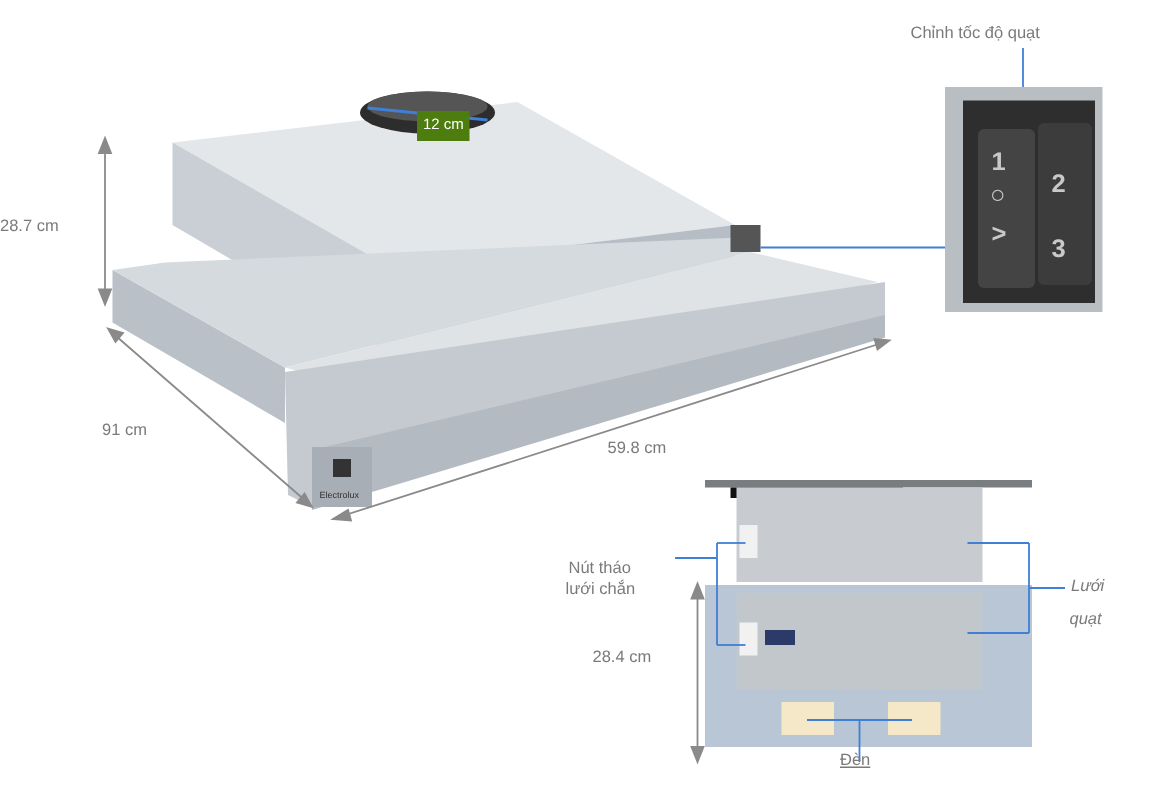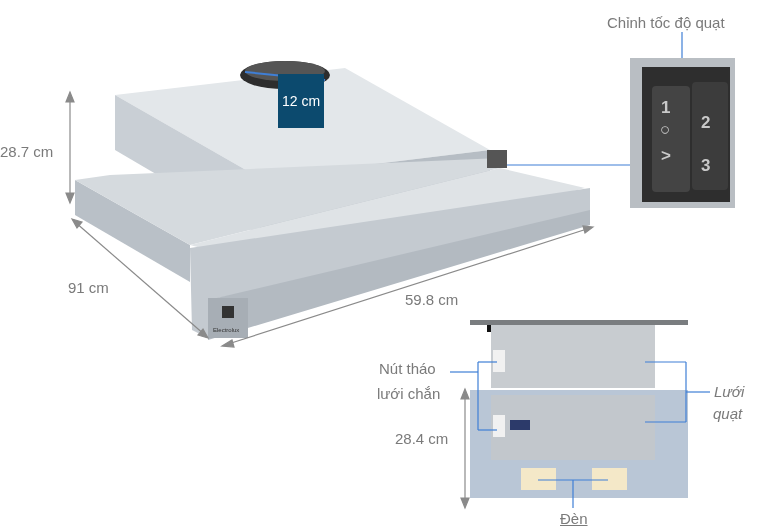--- a/index.html
+++ b/index.html
@@ -1,21 +1,21 @@
 <!DOCTYPE html>
 <html><head>
 <meta charset="utf-8">
 <style>
   html, body { margin: 0; padding: 0; background: #ffffff; }
   body { width: 770px; height: 531px; position: relative; overflow: hidden;
          font-family: "Liberation Sans", sans-serif; }
-  .lbl { position: absolute; color: #7a7a7a; font-size: 15px; line-height: 19px; white-space: nowrap; }
+  .lbl { position: absolute; color: #7a7a7a; font-size: 11px; line-height: 19px; white-space: nowrap; }
   .lbl.center { text-align: right; font-style: italic; }
   svg.canvas { position: absolute; left: 0; top: 0; }
-  .badge { position: absolute; background: #0c4a6e; color: #fff; font-size: 14px; padding: 17px 4px; line-height: 20px; }
+  .badge { position: absolute; background: #4d7c0f; color: #fff; font-size: 10px; padding: 0 4px; line-height: 20px; }
   .switch-label { position: absolute; color: #c9c9c9; font-weight: bold; font-size: 17px; }
 </style>
 </head>
 <body>
 
 <svg class="canvas" width="770" height="531" viewBox="0 0 770 531">
 
   <g>
 
     <polygon points="115,95 345,68 490,150 260,178" fill="#e3e7ea"></polygon>
@@ -111,17 +111,17 @@
 <div class="switch-label" style="left:701px;top:113px;">2</div>
 <div class="switch-label" style="left:701px;top:156px;">3</div>
 
 <div class="lbl" style="left:0px;top:142px;">28.7 cm</div>
 <div class="lbl" style="left:68px;top:278px;">91 cm</div>
 <div class="lbl" style="left:405px;top:290px;">59.8 cm</div>
 <div class="badge" style="left:278px;top:74px;">12 cm</div>
 <div class="lbl" style="left:395px;top:429px;">28.4 cm</div>
 
 <div class="lbl" style="left:607px;top:13px;">Chỉnh tốc độ quạt</div>
-<div class="lbl" style="left:379px;top:359px;text-align:right;">Nút tháo</div>
+<div class="lbl" style="left:379px;top:370px;text-align:right;">Nút tháo</div>
 <div class="lbl" style="left:377px;top:384px;text-align:right;">lưới chắn</div>
 <div class="lbl center" style="left:714px;top:382px;">Lưới</div>
 <div class="lbl center" style="left:713px;top:404px;">quạt</div>
-<div class="lbl" style="left:560px;top:509px;text-decoration:underline;">Đèn</div>
+<div class="lbl" style="left:560px;top:498px;text-decoration:underline;">Đèn</div>
 
 </body></html>

